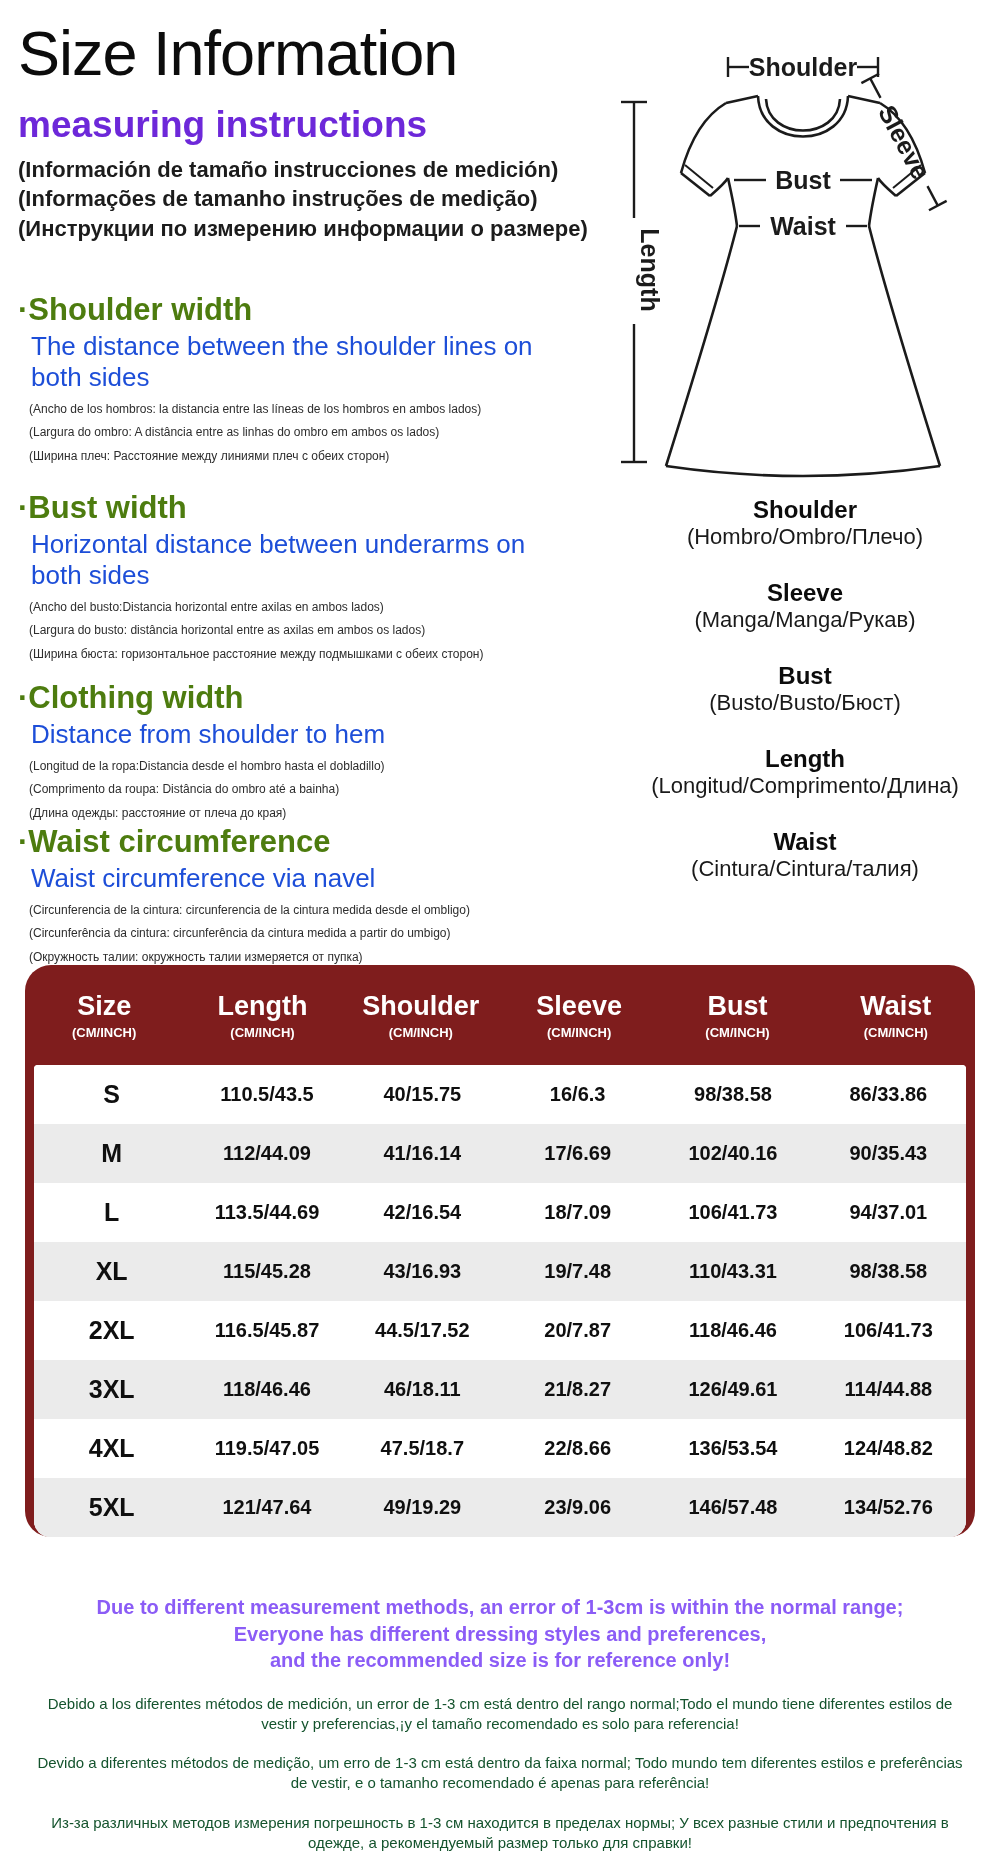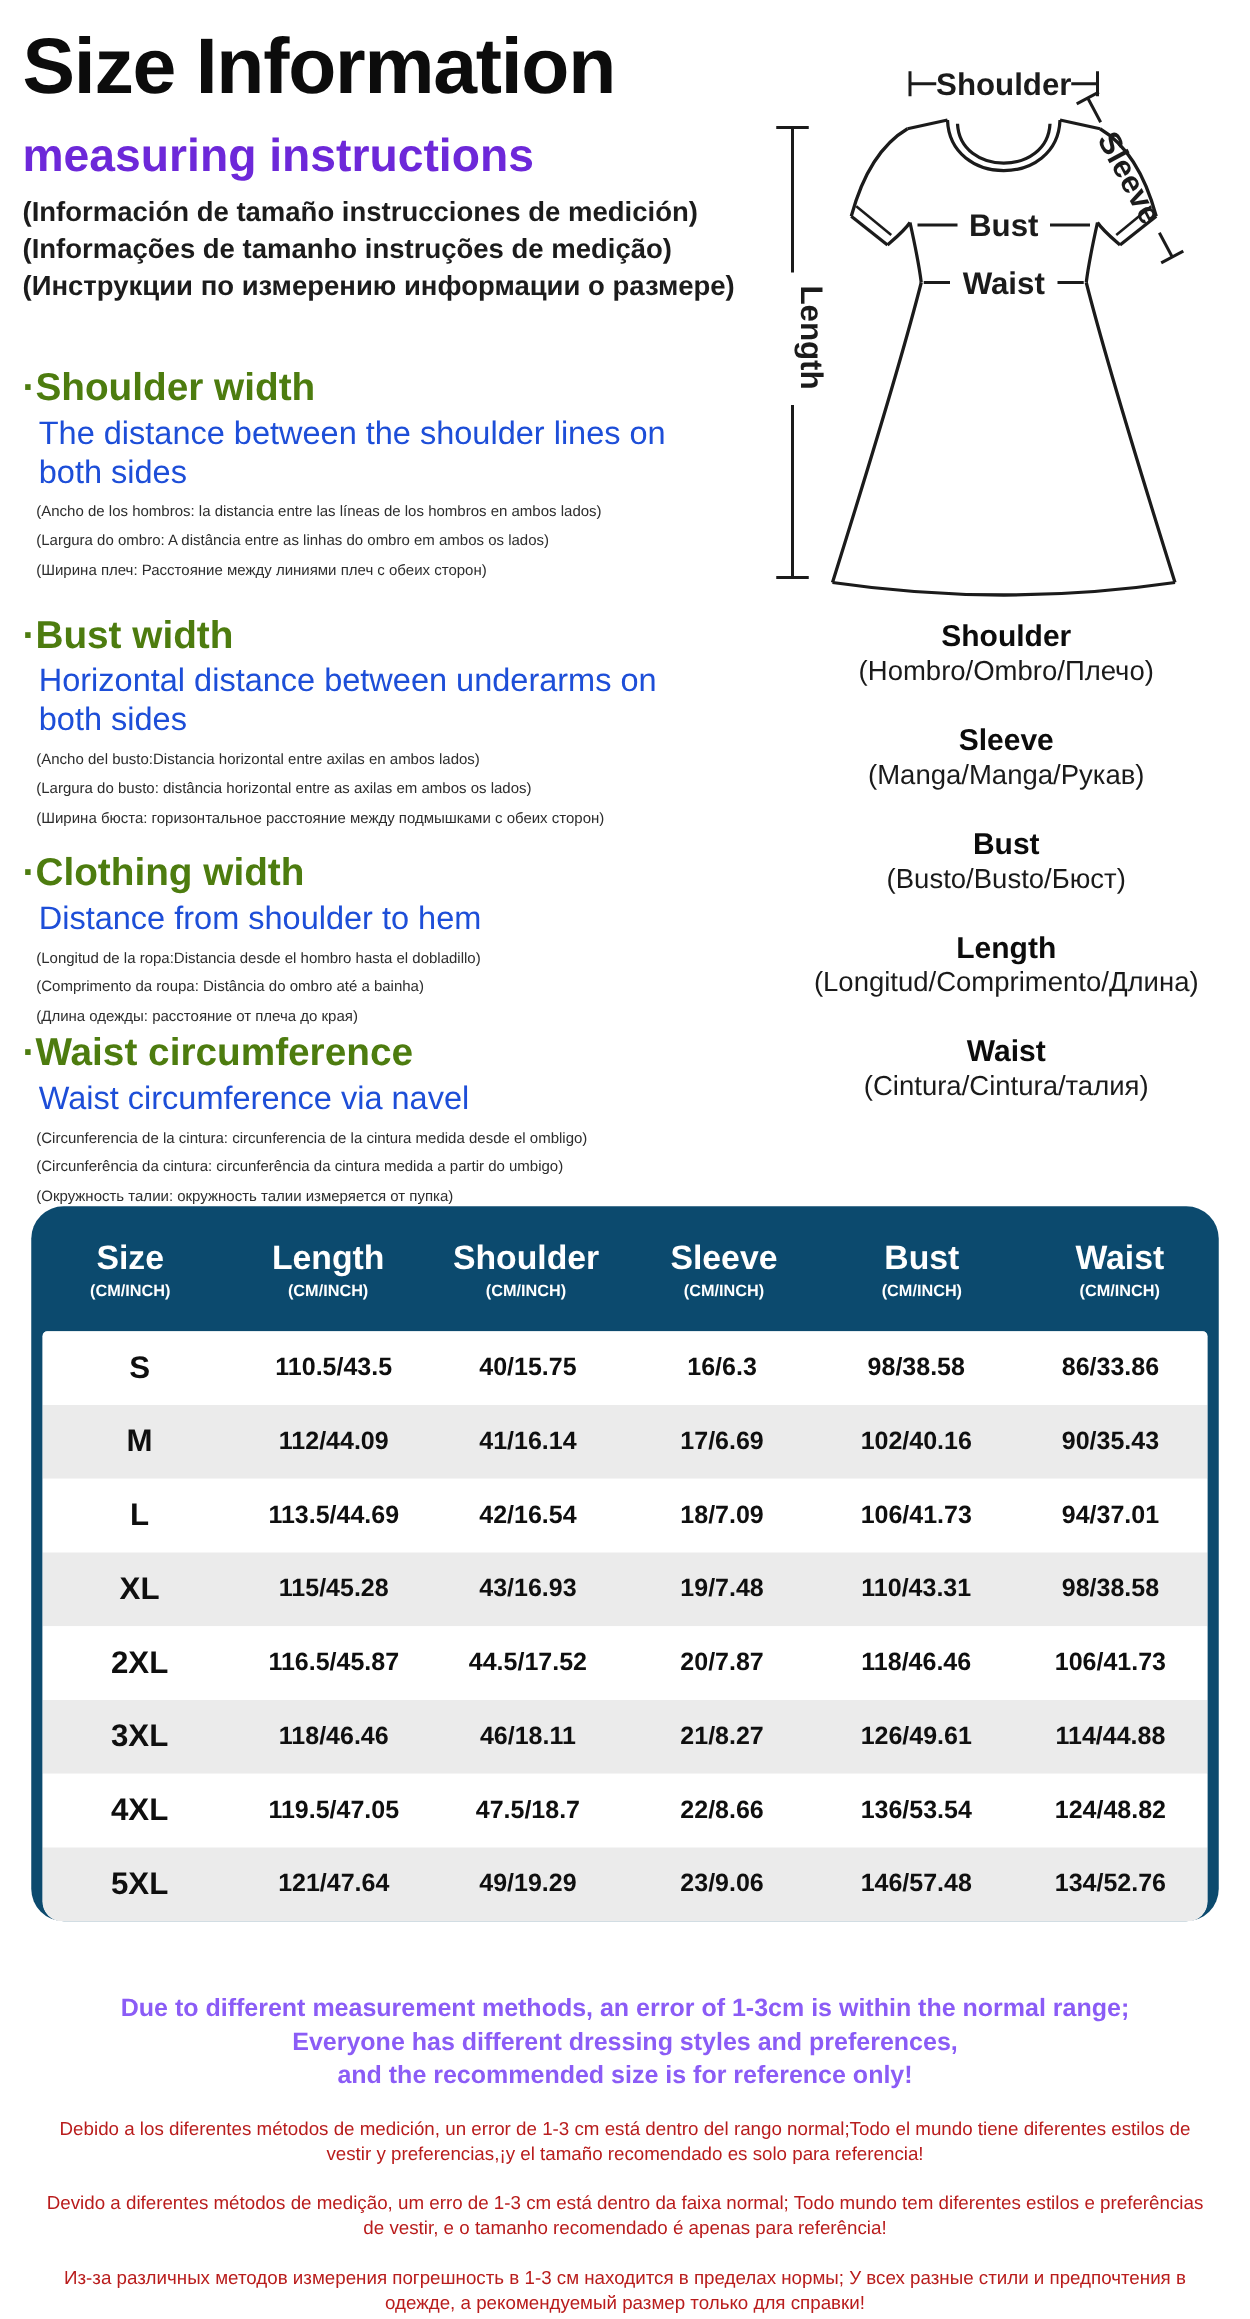--- a/index.html
+++ b/index.html
@@ -2,54 +2,54 @@
 <html><head>
 <meta charset="utf-8">
 <style>
   html,body{margin:0;padding:0;}
   body{
     width:1000px;height:1855px;position:relative;background:#ffffff;
     font-family:"Liberation Sans","DejaVu Sans",sans-serif;color:#111;overflow:hidden;
   }
   
   .title-block{position:absolute;left:18px;top:20px;width:585px;}
-  .main-title{font-size:63px;font-weight:bold;letter-spacing:-1px;line-height:1.05;color:#0c0c0c;}
+  .main-title{font-size:63px;font-weight:normal;letter-spacing:-1px;line-height:1.05;color:#0c0c0c;}
   .sub-title{font-size:37px;font-weight:bold;margin-top:18px;color:#6d28d9;}
   .sub-trans div{font-size:22px;line-height:1.33;color:#1c1c1c;font-weight:bold;}
   .sub-trans{margin-top:9px;}
   
   .sec{position:absolute;left:18px;}
   .sec-h{font-size:31px;font-weight:bold;color:#4d7c0f;line-height:1.05;margin-top:44px;}
   .sec-desc{font-size:26px;margin:4px 0 0 13px;color:#1d4ed8;}
   .sec-tr{font-size:12px;line-height:1.24;margin:9px 0 0 11px;color:#2d2d2d;}
   
   .diagram{position:absolute;left:608px;top:38px;width:362px;height:452px;}
   .diagram path,.diagram line{fill:none;stroke:#1b1b1b;}
   .diagram text{fill:#1b1b1b;font-weight:bold;font-size:25px;font-family:"Liberation Sans","DejaVu Sans",sans-serif;}
   
   .mlabels{position:absolute;left:588px;top:496px;width:434px;text-align:center;}
   .ml-group{margin-bottom:29px;}
   .ml-name{font-size:24px;font-weight:bold;line-height:1.15;color:#0c0c0c;}
   .ml-tr{font-size:22px;line-height:1.2;color:#1a1a1a;}
   
   .size-table{position:absolute;left:25px;top:965px;width:950px;height:572px;
-    background:#0c4a6e;border-radius:26px;}
+    background:#7f1d1d;border-radius:26px;}
   .thead{height:100px;display:grid;grid-template-columns:repeat(6,1fr);align-items:center;}
   .th{ text-align:center;color:#fff;}
   .th-name{font-size:27px;font-weight:bold;}
   .th-unit{font-size:13px;font-weight:bold;margin-top:3px;}
   .tbody{margin:0 9px 11px 9px;border-radius:4px 4px 16px 16px;overflow:hidden;background:#fff;}
   .trow{height:59px;display:grid;grid-template-columns:repeat(6,1fr);align-items:center;background:#fff;}
   .trow:nth-child(even){background:#ebebeb;}
   .td{text-align:center;font-size:20px;font-weight:bold;color:#0f0f0f;}
   .td-size{font-size:25px;}
   
   .disclaimer{position:absolute;left:0;top:1594px;width:1000px;text-align:center;}
   .disc-bold div{font-size:20px;font-weight:bold;line-height:1.33;color:#8b5cf6;}
-  .disc-small{font-size:15px;line-height:1.32;max-width:930px;margin:20px auto 0;color:#b91c1c;}
+  .disc-small{font-size:15px;line-height:1.32;max-width:930px;margin:20px auto 0;color:#14532d;}
 </style>
 </head>
 <body>
 
 <div class="title-block">
   <div class="main-title">Size Information</div>
   <div class="sub-title">measuring instructions</div>
   <div class="sub-trans">
     <div>(Información de tamaño instrucciones de medición)</div>
     <div>(Informações de tamanho instruções de medição)</div>

